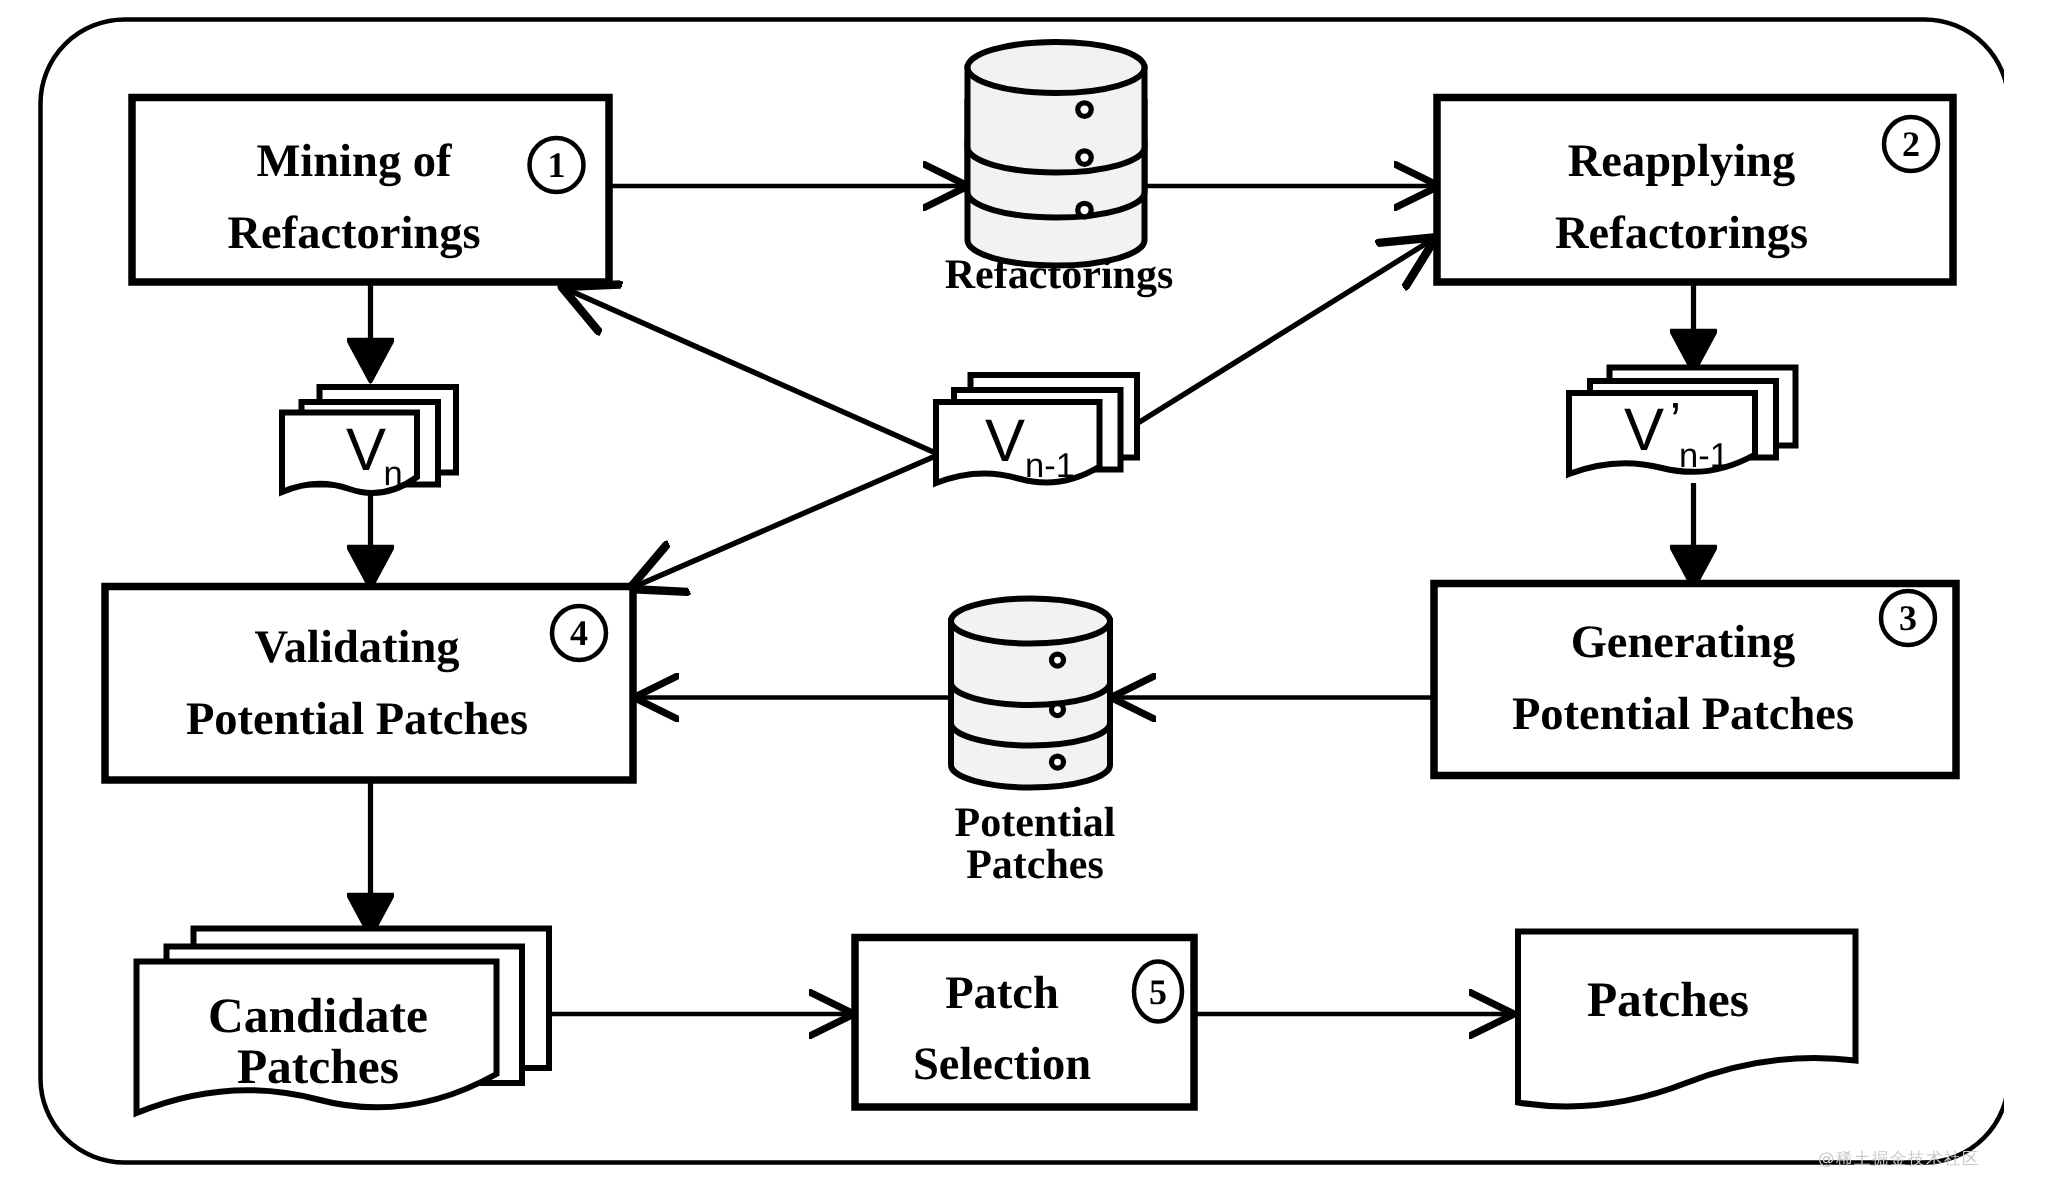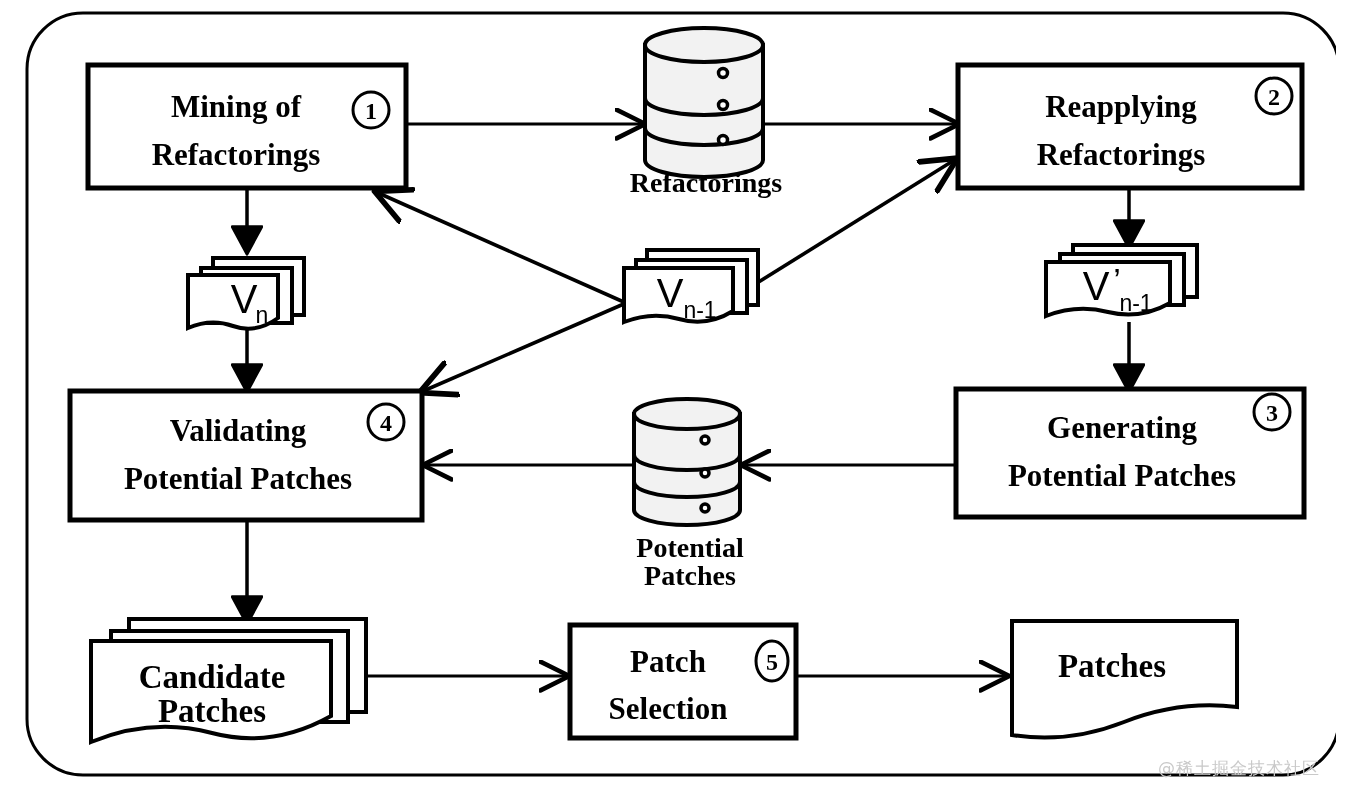--- a/index.html
+++ b/index.html
@@ -52,21 +52,21 @@
     font-weight: bold;
     fill: #000;
     text-anchor: middle;
     dominant-baseline: central;
   }
   .watermark {
     position: absolute;
     right: 16px;
     bottom: 10px;
     font-family: "DejaVu Sans", sans-serif;
-    font-size: 17px;
+    font-size: 11px;
     color: #c9c9c9;
     letter-spacing: 1px;
     user-select: none;
   }
 </style>
 </head>
 <body>
 
 <div id="stage">
 

